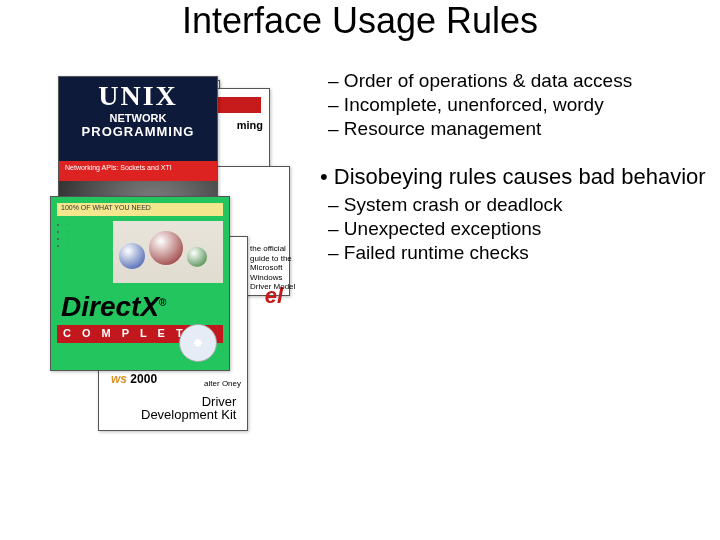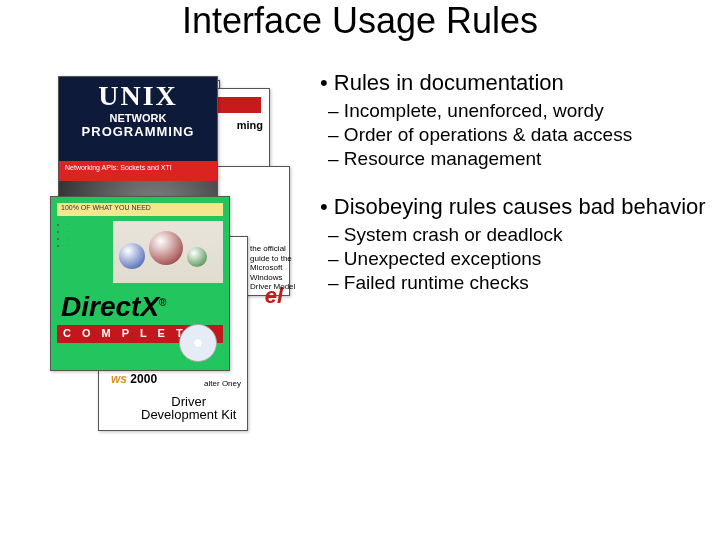--- a/index.html
+++ b/index.html
@@ -105,21 +105,21 @@
     
     .bk-ddk {
       left: 58px; top: 170px; width: 150px; height: 195px;
       background:#fff;
     }
     .bk-ddk .win2k {
       position:absolute; left:12px; bottom:44px; font-size:12px; font-weight:bold;
     }
     .bk-ddk .win2k .s { color:#d9932a; font-style:italic;}
     .bk-ddk .ddk {
-      position:absolute; left:42px; bottom:8px; font-size:13px; line-height:1.05; text-align:center;
+      position:absolute; left:42px; bottom:8px; font-size:13px; line-height:1.05; text-align:right;
     }
     .bk-ddk .oney { position:absolute; right:6px; bottom:42px; font-size:8px;}
     
     .bk-dx {
       left: 10px; top: 130px; width: 180px; height: 175px;
       background:#22c55e; z-index:10;
     }
     .bk-dx .bar-yellow {
       position:absolute; left:6px; right:6px; top:6px; height:13px; background:#f4e68c;
       font-size:7px; padding:1px 4px; color:#333;
@@ -229,23 +229,22 @@
       <div class="dx">
         <span>Direct</span><span>X</span><span class="r">®</span>
       </div>
       <div class="complete">C O M P L E T E</div>
       <div class="cd"></div>
     </div>
 
   </div>
 
   <div class="bullets">
-    <div class="lvl1">• <span>Rules in documentation</span></div>
+    <div class="lvl2">– <span>Order of operations &amp; data access</span></div>
     <div class="lvl2">– <span>Incomplete, unenforced, wordy</span></div>
-    <div class="lvl2">– <span>Order of operations &amp; data access</span></div>
     <div class="lvl2">– <span>Resource management</span></div>
 
     <div class="gap"></div>
 
     <div class="lvl1">• <span>Disobeying rules causes bad behavior</span></div>
     <div class="lvl2">– <span>System crash or deadlock</span></div>
     <div class="lvl2">– <span>Unexpected exceptions</span></div>
     <div class="lvl2">– <span>Failed runtime checks</span></div>
   </div>
 

